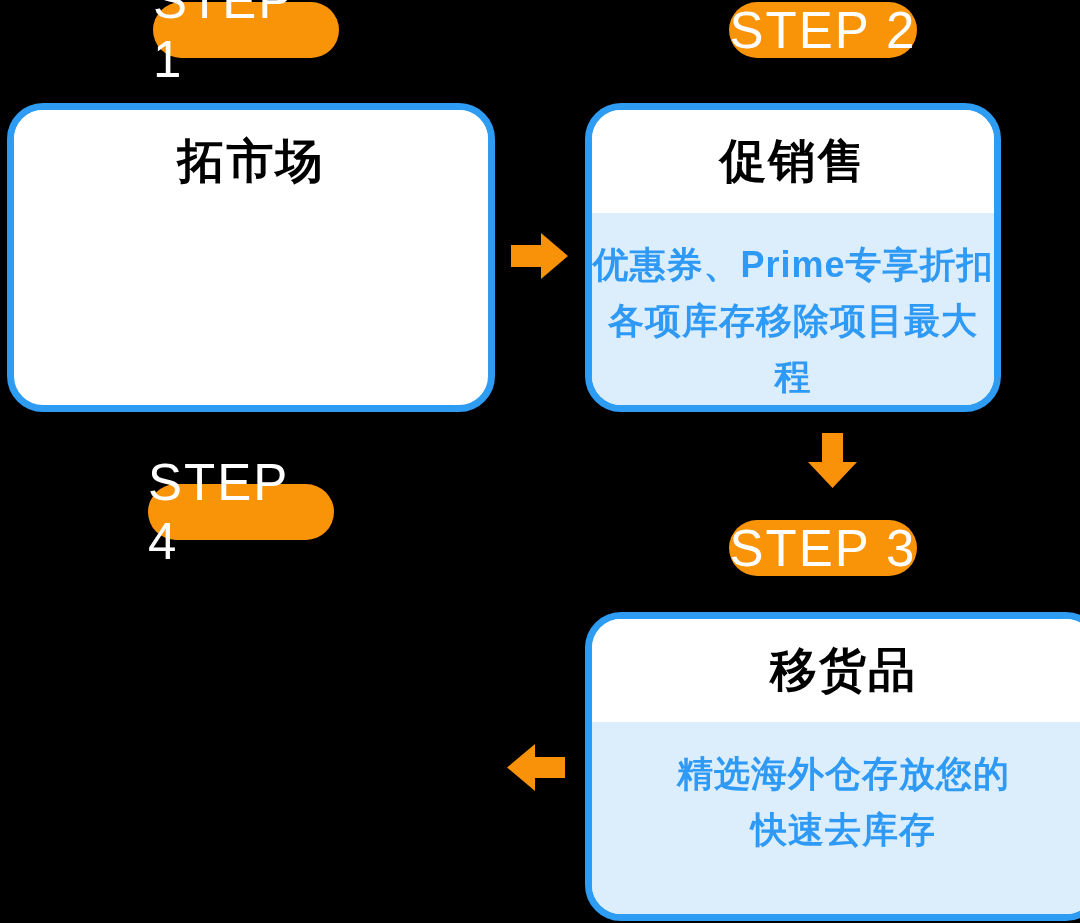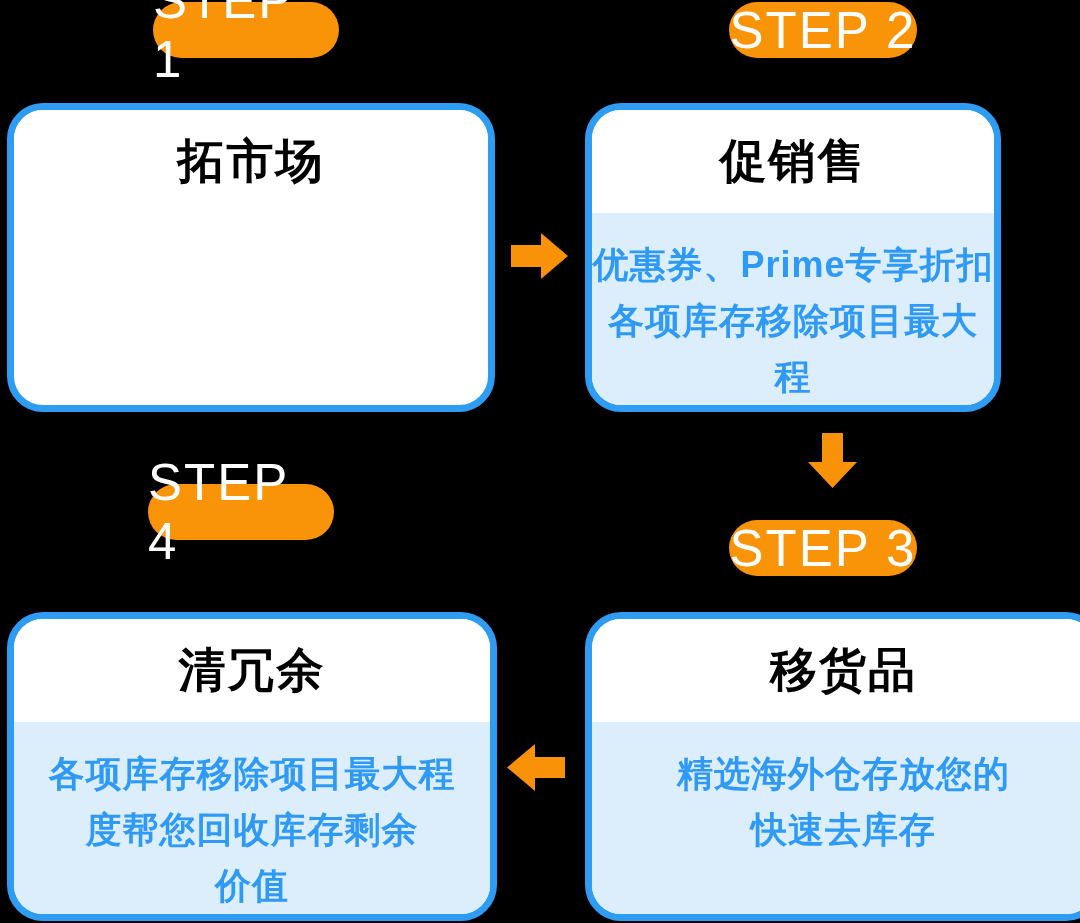--- a/index.html
+++ b/index.html
@@ -120,30 +120,20 @@
   <div class="card card-3">
     <div class="card-header">
       <div class="card-title">移货品</div>
     </div>
     <div class="card-body">
       <div class="card-desc">精选海外仓存放您的
 快速去库存</div>
     </div>
   </div>
 
-  <div class="card card-4">
-    <div class="card-header">
-      <div class="card-title">清冗余</div>
-    </div>
-    <div class="card-body">
-      <div class="card-desc">各项库存移除项目最大程
-度帮您回收库存剩余
-价值</div>
-    </div>
-  </div>
 
   <div class="arrow arrow-right">
     <svg width="57" height="46" viewBox="0 0 57 46" xmlns="http://www.w3.org/2000/svg">
       <polygon points="0,12 30,12 30,0 57,23 30,46 30,34 0,34" fill="#F99208"></polygon>
     </svg>
   </div>
 
   <div class="arrow arrow-down">
     <svg width="49" height="55" viewBox="0 0 49 55" xmlns="http://www.w3.org/2000/svg">
       <polygon points="14,0 35,0 35,29 49,29 24.5,55 0,29 14,29" fill="#F99208"></polygon>

